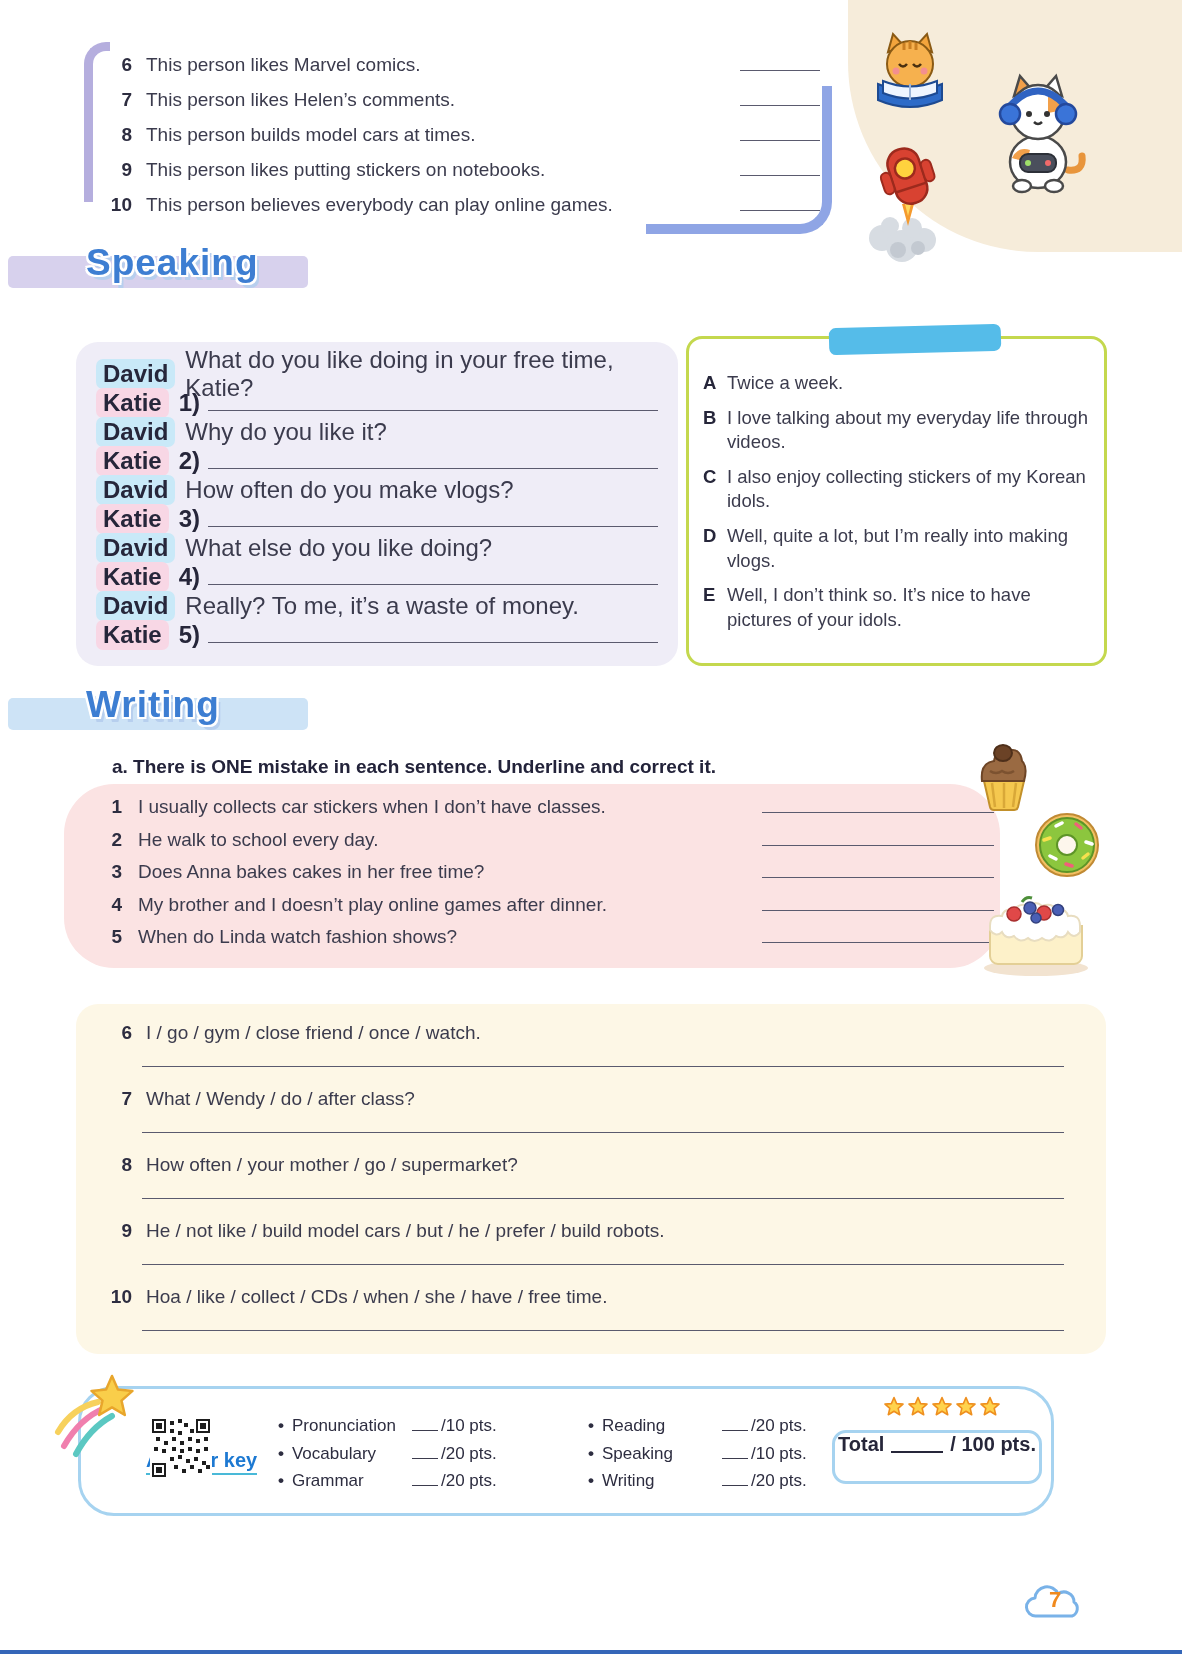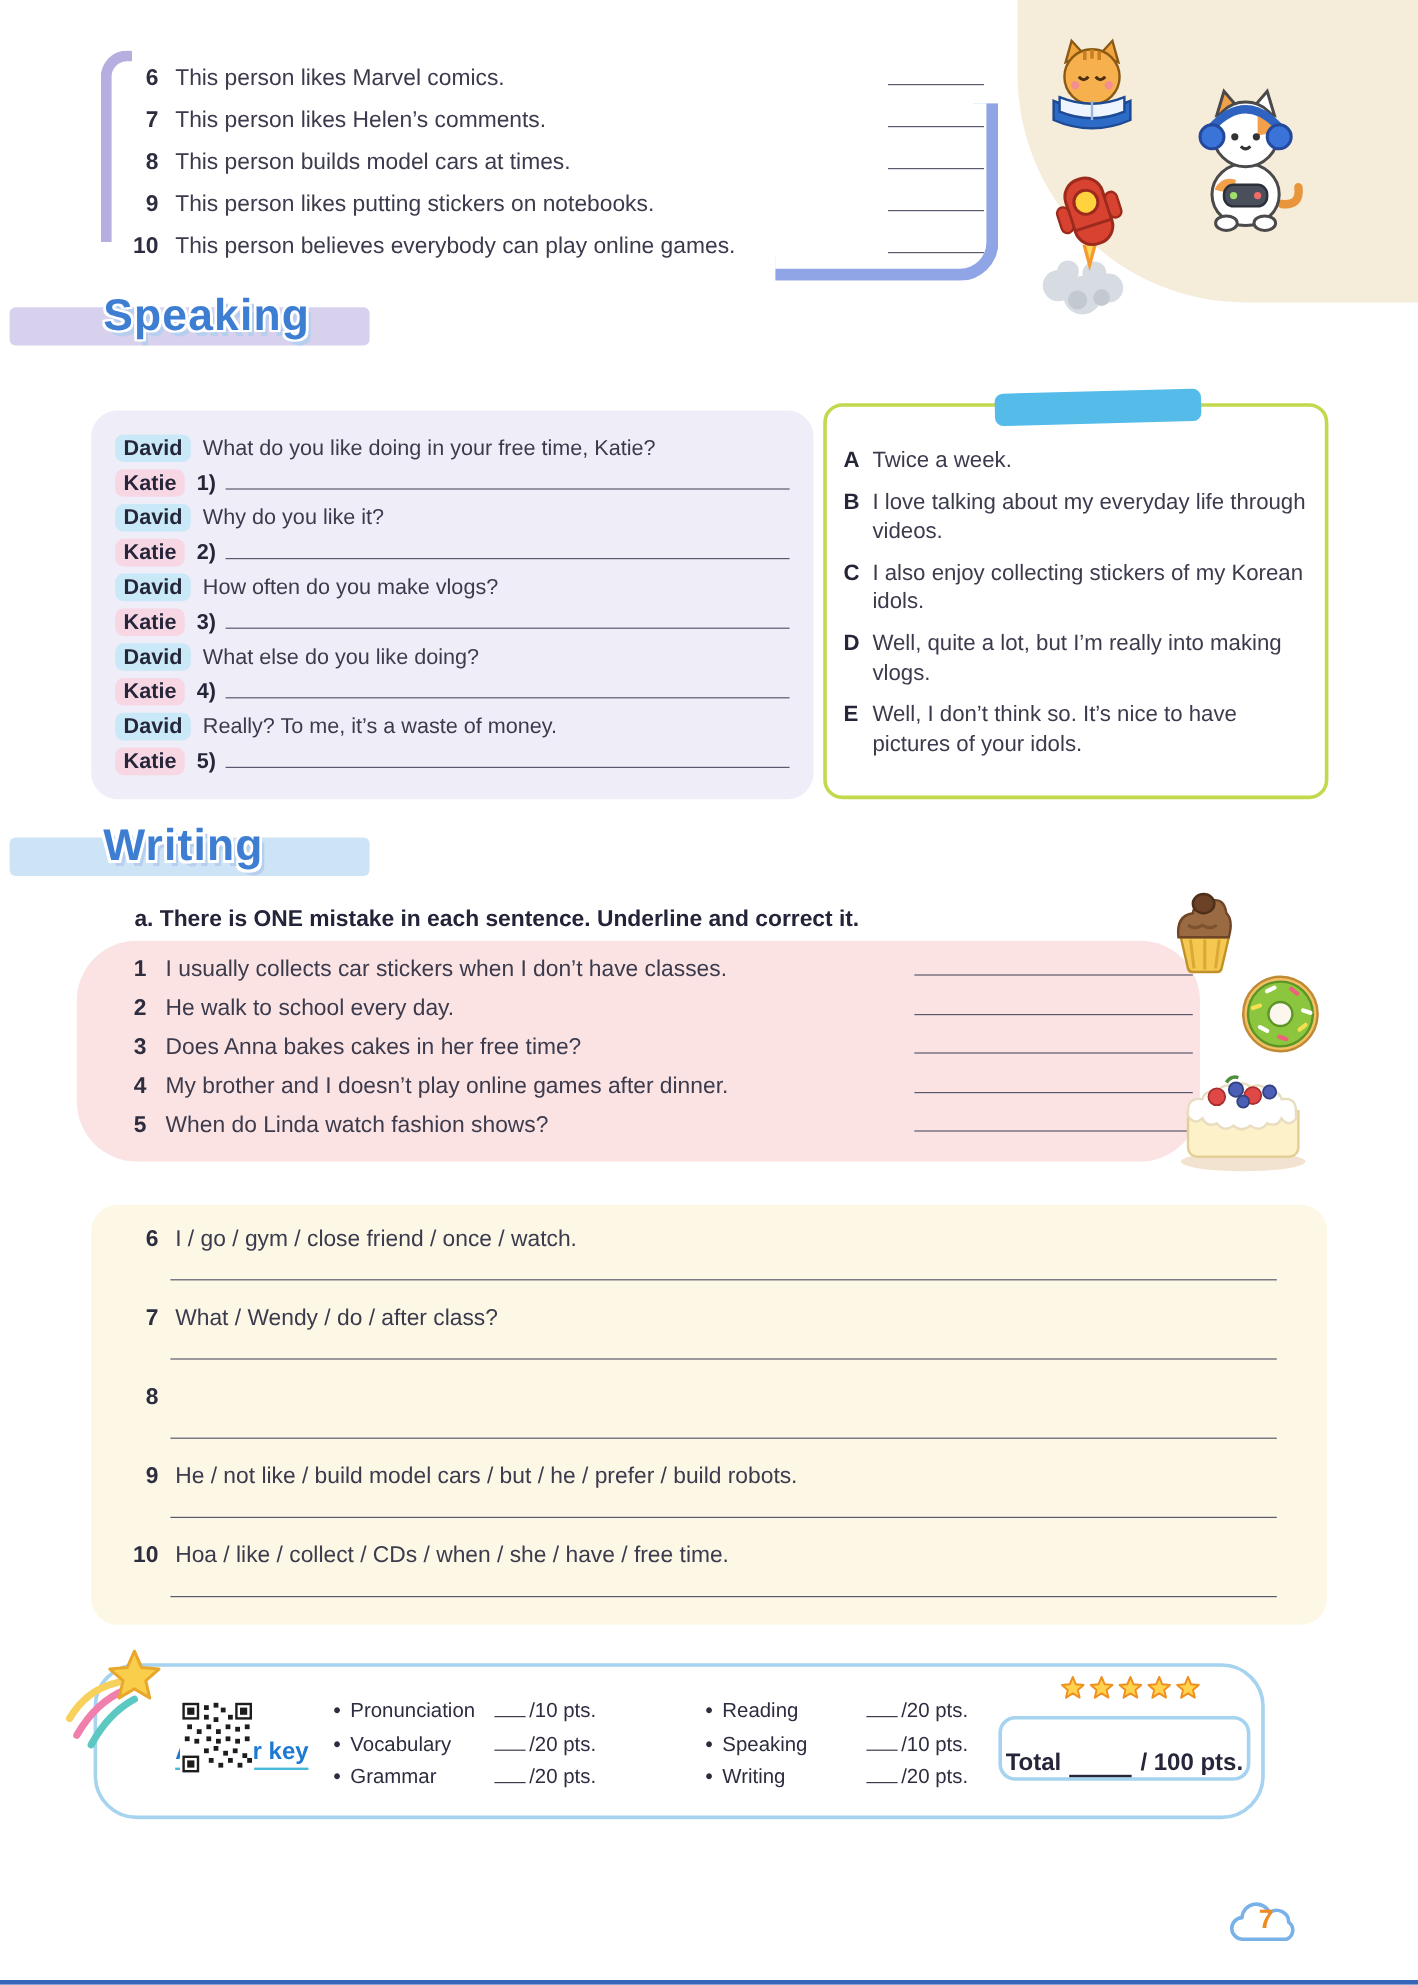--- a/index.html
+++ b/index.html
@@ -49,21 +49,21 @@
   .heading-writing  { top: 684px; }
 
   .instruction { position: absolute; font-size: 19px; font-weight: 700; color: #23233a; }
   .instr-speaking { left: 86px; top: 312px; }
   .instr-part-a   { left: 84px; top: 756px; margin-left: 28px; }
   .instr-part-b   { left: 84px; top: 980px; }
 
   
   .conv-box { position: absolute; left: 76px; top: 342px; width: 602px; height: 324px;
     background: #efedf7; border-radius: 22px; padding: 17px 20px; }
-  .c-row { display: flex; align-items: center; height: 29px; font-size: 18px; }
+  .c-row { display: flex; align-items: center; height: 29px; font-size: 24px; }
   .speaker { font-weight: 700; color: #26263a; padding: 1px 7px; border-radius: 7px; margin-right: 10px; flex: none; }
   .speaker.david { background: #c9e9f8; }
   .speaker.katie { background: #f8d7e5; }
   .c-text { color: #3b3b4d; }
   .c-text.qnum { font-weight: 700; color: #26263a; }
   .c-line { flex: 1; border-bottom: 1.5px solid #5a5a6e; height: 1em; margin-left: 8px; transform: translateY(-4px); }
 
   
   .opt-box { position: absolute; left: 686px; top: 336px; width: 421px; height: 330px;
     background: #ffffff; border: 3.5px solid #c4d84e; border-radius: 16px; padding: 32px 16px 10px 14px; }
@@ -100,21 +100,21 @@
   .ak-col1 { left: 278px; }
   .ak-col2 { left: 588px; }
   .ak-row { display: flex; align-items: baseline; height: 27.5px; font-size: 17px; color: #2d2d40; }
   .ak-row::before { content: "•"; margin-right: 8px; font-weight: 700; }
   .ak-label { width: 120px; flex: none; }
   .ak-blank { display: inline-block; width: 26px; border-bottom: 1.5px solid #3b3b4d; height: 1em; margin-right: 3px; flex: none; }
   .ak-pts { flex: none; }
   .illus-stars { left: 884px; top: 1396px; }
   .total-box { position: absolute; left: 832px; top: 1430px; width: 210px; height: 54px;
     background: #fff; border: 3px solid #a6d3f0; border-radius: 14px;
-    display: flex; align-items: flex-end; justify-content: center; gap: 7px;
+    display: flex; align-items: flex-start; justify-content: center; gap: 7px;
     font-size: 20px; font-weight: 700; color: #26263a; }
   .total-blank { display: inline-block; width: 52px; border-bottom: 2px solid #26263a; height: 1em; }
 
   
   .cloud-wrap { position: absolute; left: 1022px; top: 1578px; width: 66px; height: 46px; }
   .cloud-wrap svg { position: absolute; left: 0; top: 0; }
   .page-num { position: absolute; left: 0; top: 9px; width: 66px; text-align: center;
     font-size: 22px; font-weight: 800; color: #f08a1e; }
 </style>
 </head>
@@ -366,20 +366,21 @@
     <div class="pb-item">
       <div class="pb-prompt">
         <span class="pb-num">7</span>
         <span class="pb-text">What / Wendy / do / after class?</span>
       </div>
       <div class="pb-line"></div>
     </div>
     <div class="pb-item">
       <div class="pb-prompt">
         <span class="pb-num">8</span>
+        <span class="pb-text">How often / your mother / go / supermarket?</span>
       </div>
       <div class="pb-line"></div>
     </div>
     <div class="pb-item">
       <div class="pb-prompt">
         <span class="pb-num">9</span>
         <span class="pb-text">He / not like / build model cars / but / he / prefer / build robots.</span>
       </div>
       <div class="pb-line"></div>
     </div>

